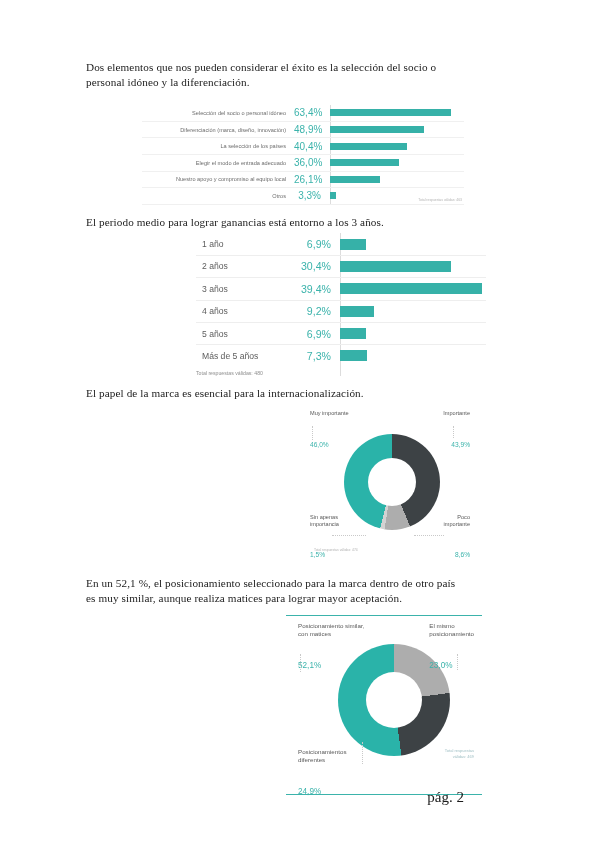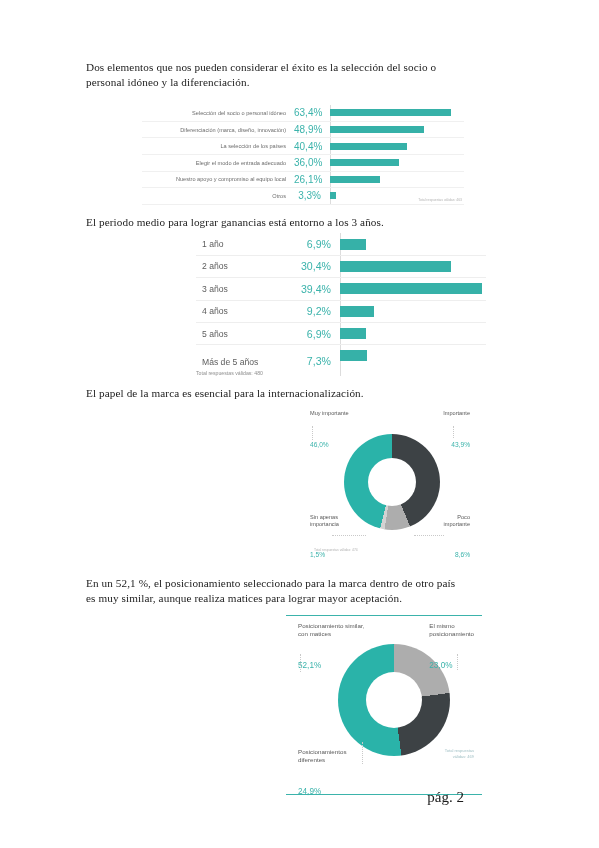--- a/index.html
+++ b/index.html
@@ -234,21 +234,21 @@
           <span class="barfill" style="width:23.3%"></span>
         </div>
     </div>
     <div class="barrow">
       <div class="barlabel">5 años</div>
       <div class="barvalue">6,9%</div>
       <div class="bartrack">
           <span class="barfill" style="width:17.5%"></span>
         </div>
     </div>
-    <div class="barrow" style="border-bottom:none;align-items:flex-end;">
+    <div class="barrow" style="border-bottom:none;">
       <div class="barlabel">Más de 5 años</div>
       <div class="barvalue">7,3%</div>
       <div class="bartrack">
           <span class="barfill" style="width:18.5%"></span>
         </div>
     </div>
 
     <div class="belownote">Total respuestas válidas: 480</div>
   </div>
 

